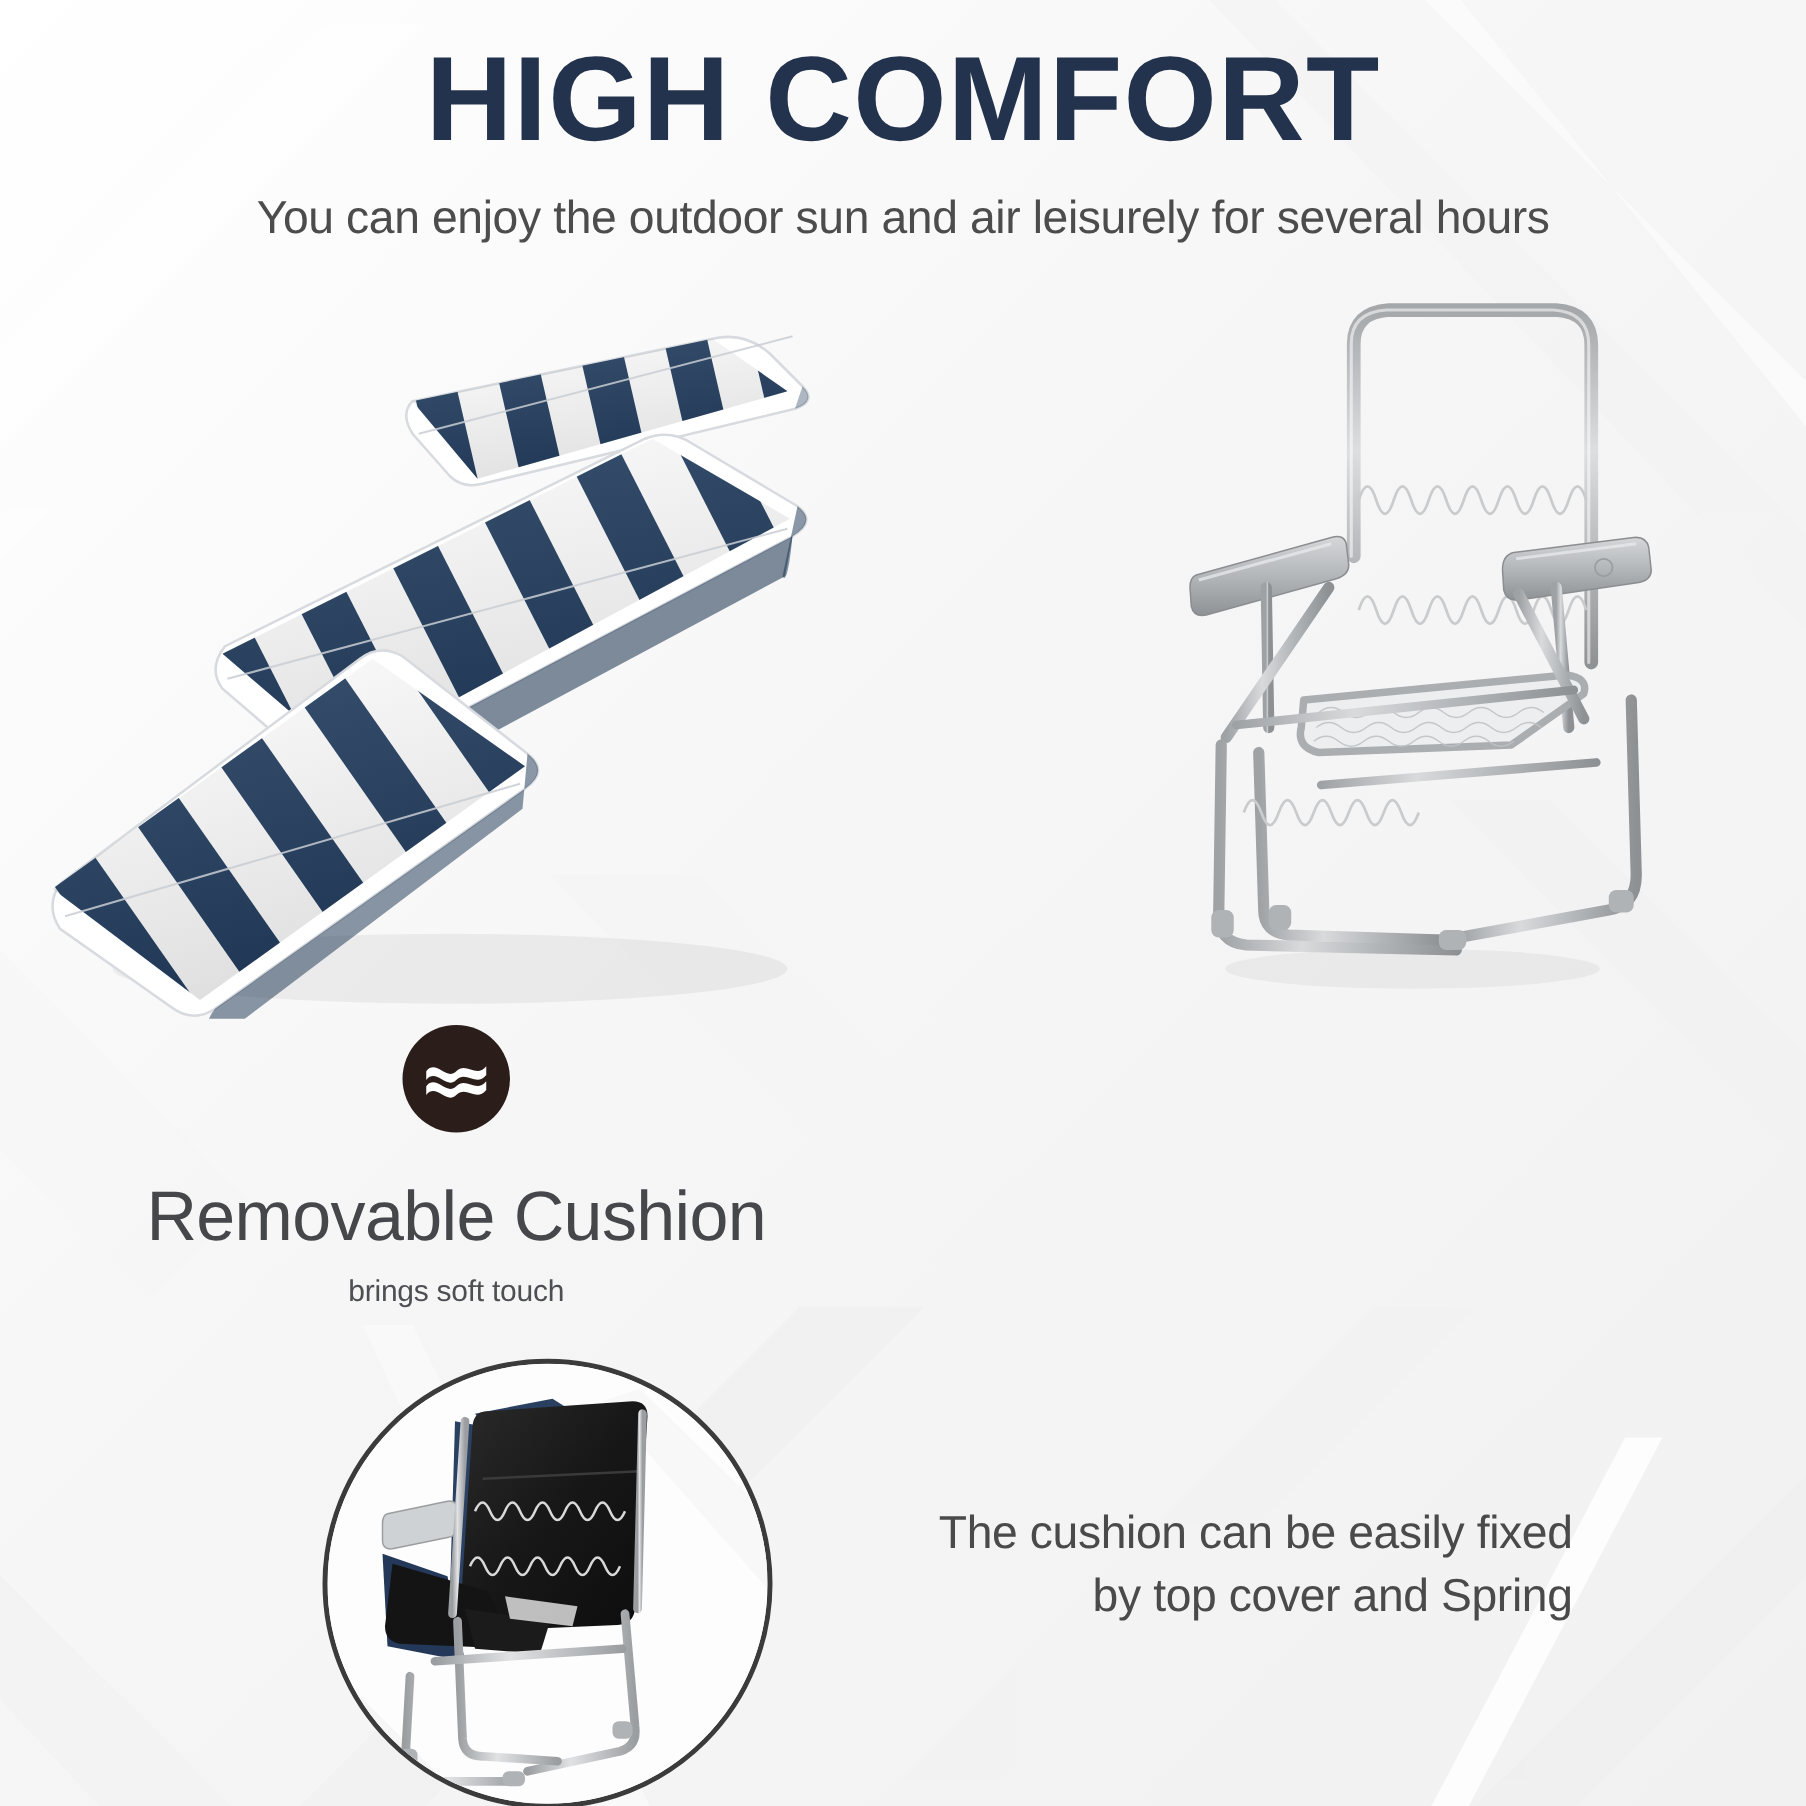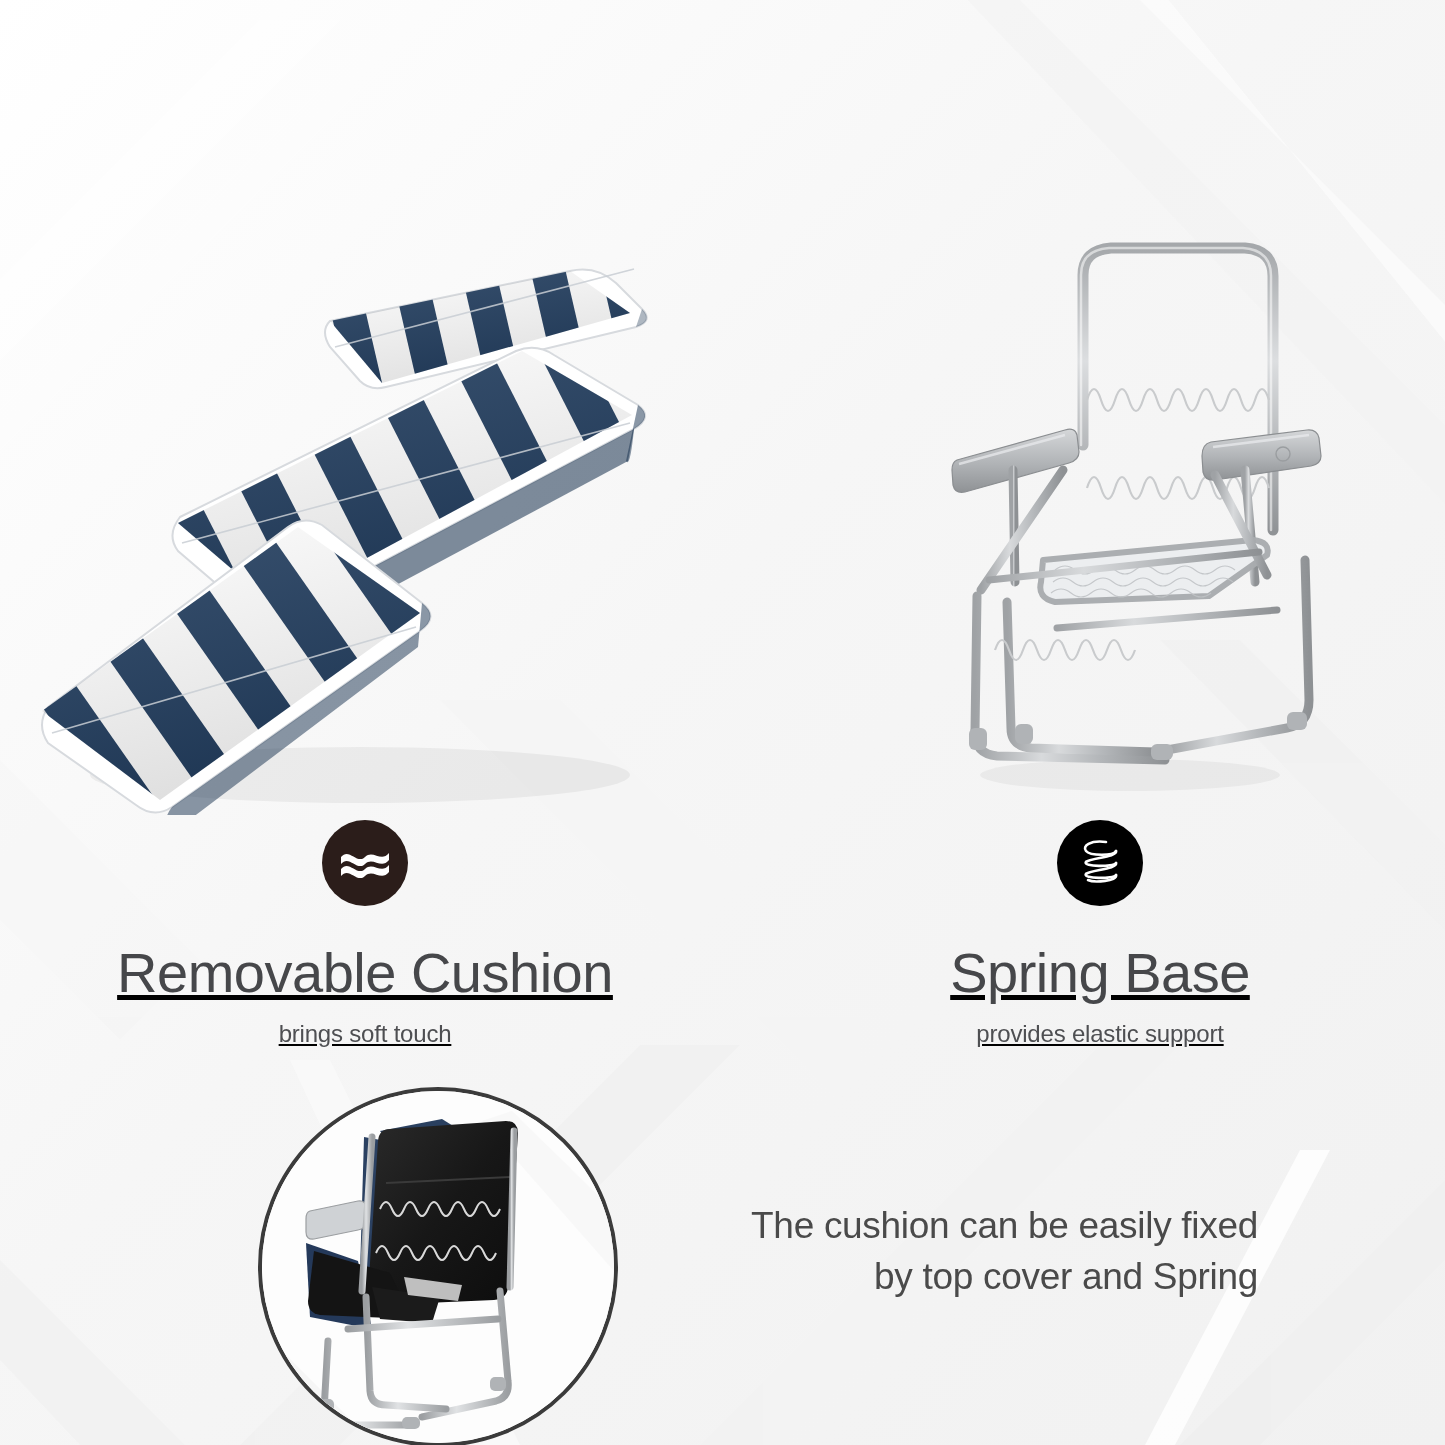--- a/index.html
+++ b/index.html
@@ -38,21 +38,21 @@
     font-weight:400;
     letter-spacing:-0.3px;
   }
 
   
   .cushion-wrap{position:absolute;left:30px;top:255px;width:800px;height:560px;}
   .chair-wrap{position:absolute;left:915px;top:230px;width:430px;height:580px;}
   .cushion-wrap svg,.chair-wrap svg{width:100%;height:100%;display:block;}
 
   
-  .feature{position:absolute;text-align:center;text-decoration:underline;}
+  .feature{position:absolute;text-align:center;}
   .feature.left{left:55px;top:820px;width:620px;}
   .feature.right{left:790px;top:820px;width:620px;}
 
   .icon-circle{
     width:86px;height:86px;border-radius:50%;
     margin:0 auto;
     display:flex;align-items:center;justify-content:center;
   }
   .icon-circle.cushion{background:#2b1d1a;}
   .icon-circle.spring{background:#000000;}
@@ -121,20 +121,24 @@
         <polygon points="1240,640 1445,845 1445,930 1160,640" fill="#f0f0f0"></polygon>
         <polygon points="0,760 200,960 120,1040 0,920" fill="#f5f5f5"></polygon>
       </g>
       <g opacity="0.8">
         <polygon points="1145,1445 1300,1150 1330,1150 1175,1445" fill="#ffffff"></polygon>
         <polygon points="330,1060 520,1445 470,1445 290,1060" fill="#fafafa"></polygon>
       </g>
     </svg>
   </div>
 
+  <div class="header">
+    <h1 class="title">HIGH COMFORT</h1>
+    <div class="subtitle">You can enjoy the outdoor sun and air leisurely for several hours</div>
+  </div>
 
   <div class="cushion-wrap">
     <svg viewBox="0 0 800 560">
       <defs>
         <clipPath id="padA">
           <path d="M300,66 L540,16 L600,58 L352,128 Z"></path>
         </clipPath>
         <clipPath id="padB">
           <path d="M148,268 L492,96 L602,160 L246,352 Z"></path>
         </clipPath>
@@ -303,36 +307,20 @@
     <div class="icon-circle cushion">
       <svg width="56" height="40" viewBox="0 0 56 40" aria-hidden="true">
         <path d="M4,14 C12,4 20,22 28,14 C36,6 44,20 52,10 L52,17 C44,27 36,13 28,21 C20,29 12,11 4,21 Z" fill="#ffffff"></path>
         <path d="M4,26 C12,16 20,34 28,26 C36,18 44,32 52,22 L52,29 C44,39 36,25 28,33 C20,41 12,23 4,33 Z" fill="#ffffff"></path>
       </svg>
     </div>
     <div class="feature-title">Removable Cushion</div>
     <div class="feature-sub">brings soft touch</div>
   </div>
 
-  <div class="feature right">
-    <div class="icon-circle spring">
-      <svg width="52" height="54" viewBox="0 0 52 54" aria-hidden="true">
-        <g fill="none" stroke="#ffffff" stroke-width="2.6" stroke-linecap="round">
-          <path d="M32,6 C16,4 8,10 12,15 C16,20 40,20 42,15"></path>
-          <path d="M42,15 C44,21 16,22 12,26"></path>
-          <path d="M12,26 C8,31 40,31 42,27"></path>
-          <path d="M42,27 C44,33 16,34 12,38"></path>
-          <path d="M12,38 C8,43 40,43 42,39"></path>
-          <path d="M42,39 C44,45 20,47 14,44"></path>
-        </g>
-      </svg>
-    </div>
-    <div class="feature-title">Spring Base</div>
-    <div class="feature-sub">provides elastic support</div>
-  </div>
 
   <div class="inset-circle">
     <svg viewBox="0 0 352 352">
       <defs>
         <linearGradient id="tube2" x1="0" y1="0" x2="1" y2="0">
           <stop offset="0%" stop-color="#9b9ea1"></stop>
           <stop offset="40%" stop-color="#e0e2e4"></stop>
           <stop offset="100%" stop-color="#9b9ea1"></stop>
         </linearGradient>
         <linearGradient id="blackfab" x1="0" y1="0" x2="1" y2="1">

